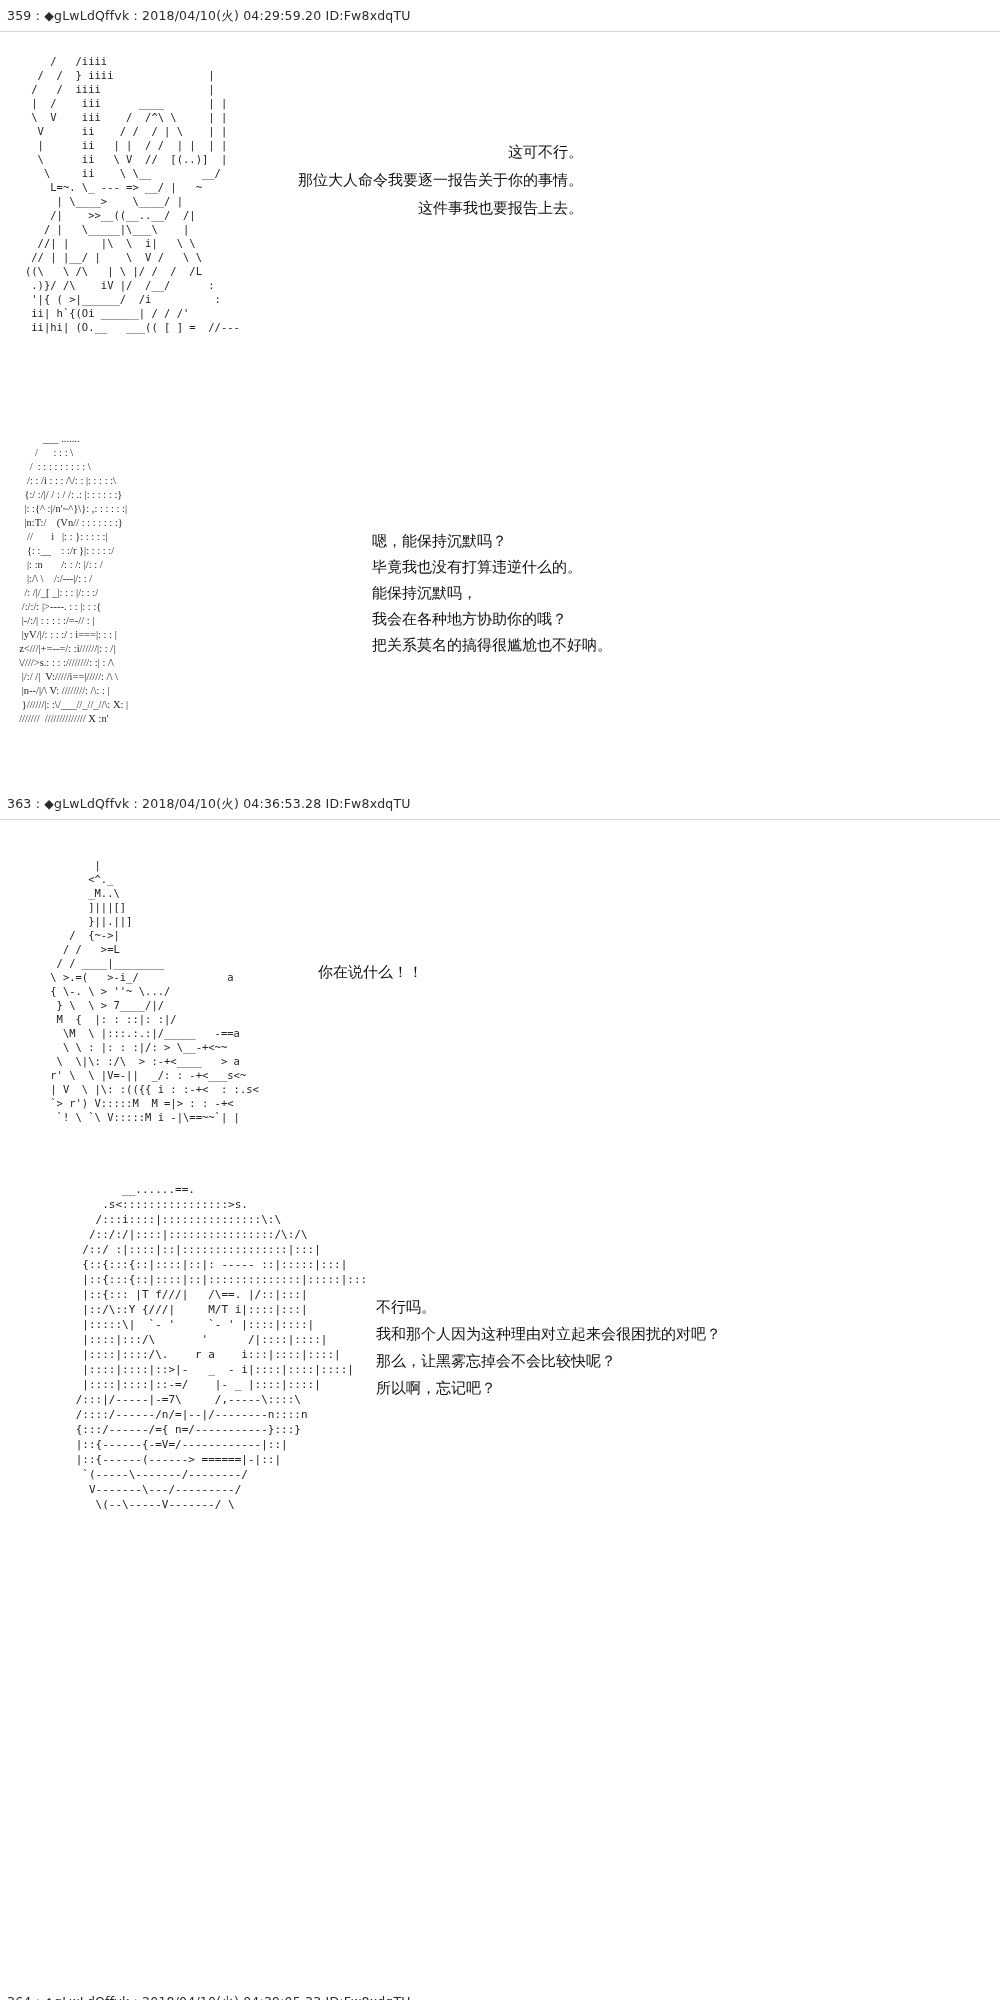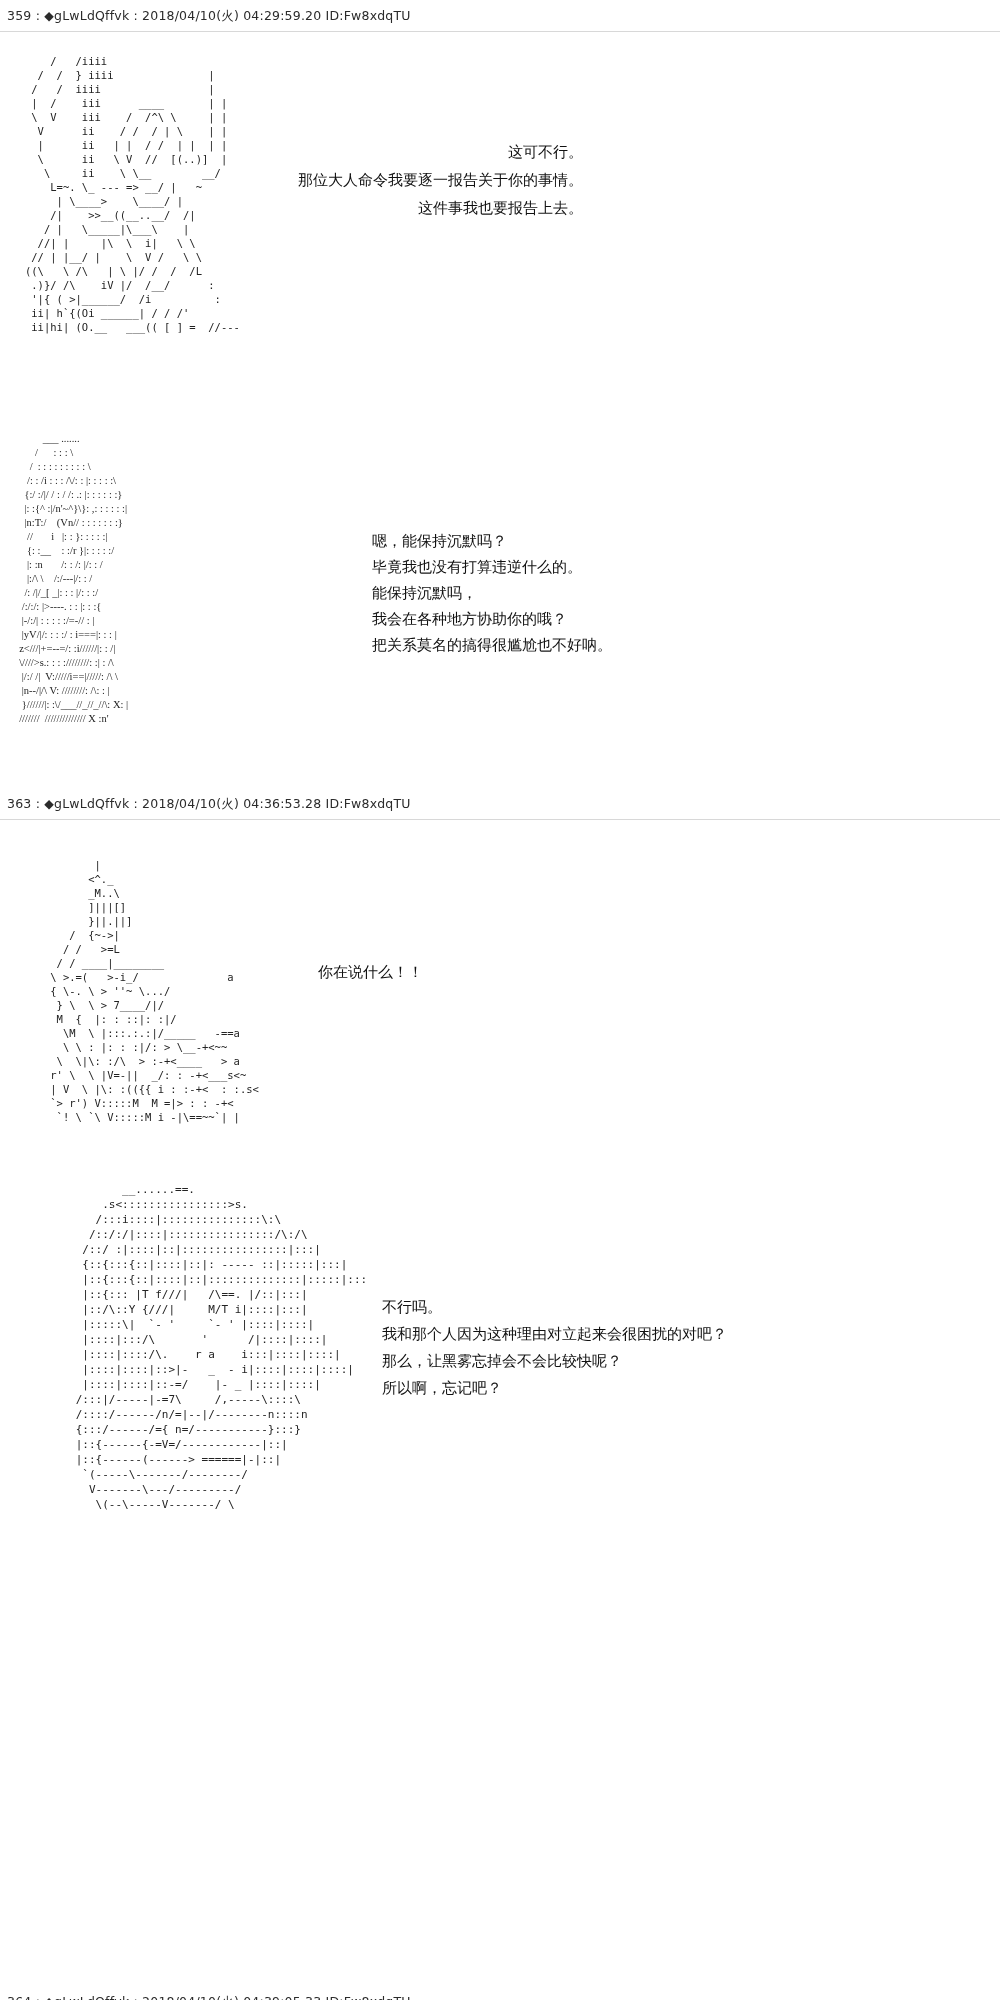--- a/index.html
+++ b/index.html
@@ -49,21 +49,21 @@
   .b2 .dialogue p { line-height: 26px; }
 
   #post-363 { margin-top: 48px; }
 
   .b3 { margin-top: 38px; }
   .b3 .aa { width: 306px; height: 266px; }
   .b3 .dialogue { margin-left: 6px; padding-top: 100px; }
 
   .b4 { margin-top: 58px; padding-left: 36px; }
   .b4 .aa { width: 330px; height: 330px; font-size: 11px; line-height: 15px; }
-  .b4 .dialogue { margin-left: 16px; padding-top: 112px; }
+  .b4 .dialogue { margin-left: 10px; padding-top: 112px; }
   .b4 .dialogue p { line-height: 27px; }
 
   #post-364 {
     position: absolute;
     top: 1986px;
     left: 0;
     right: 0;
   }
 </style>
 </head>

